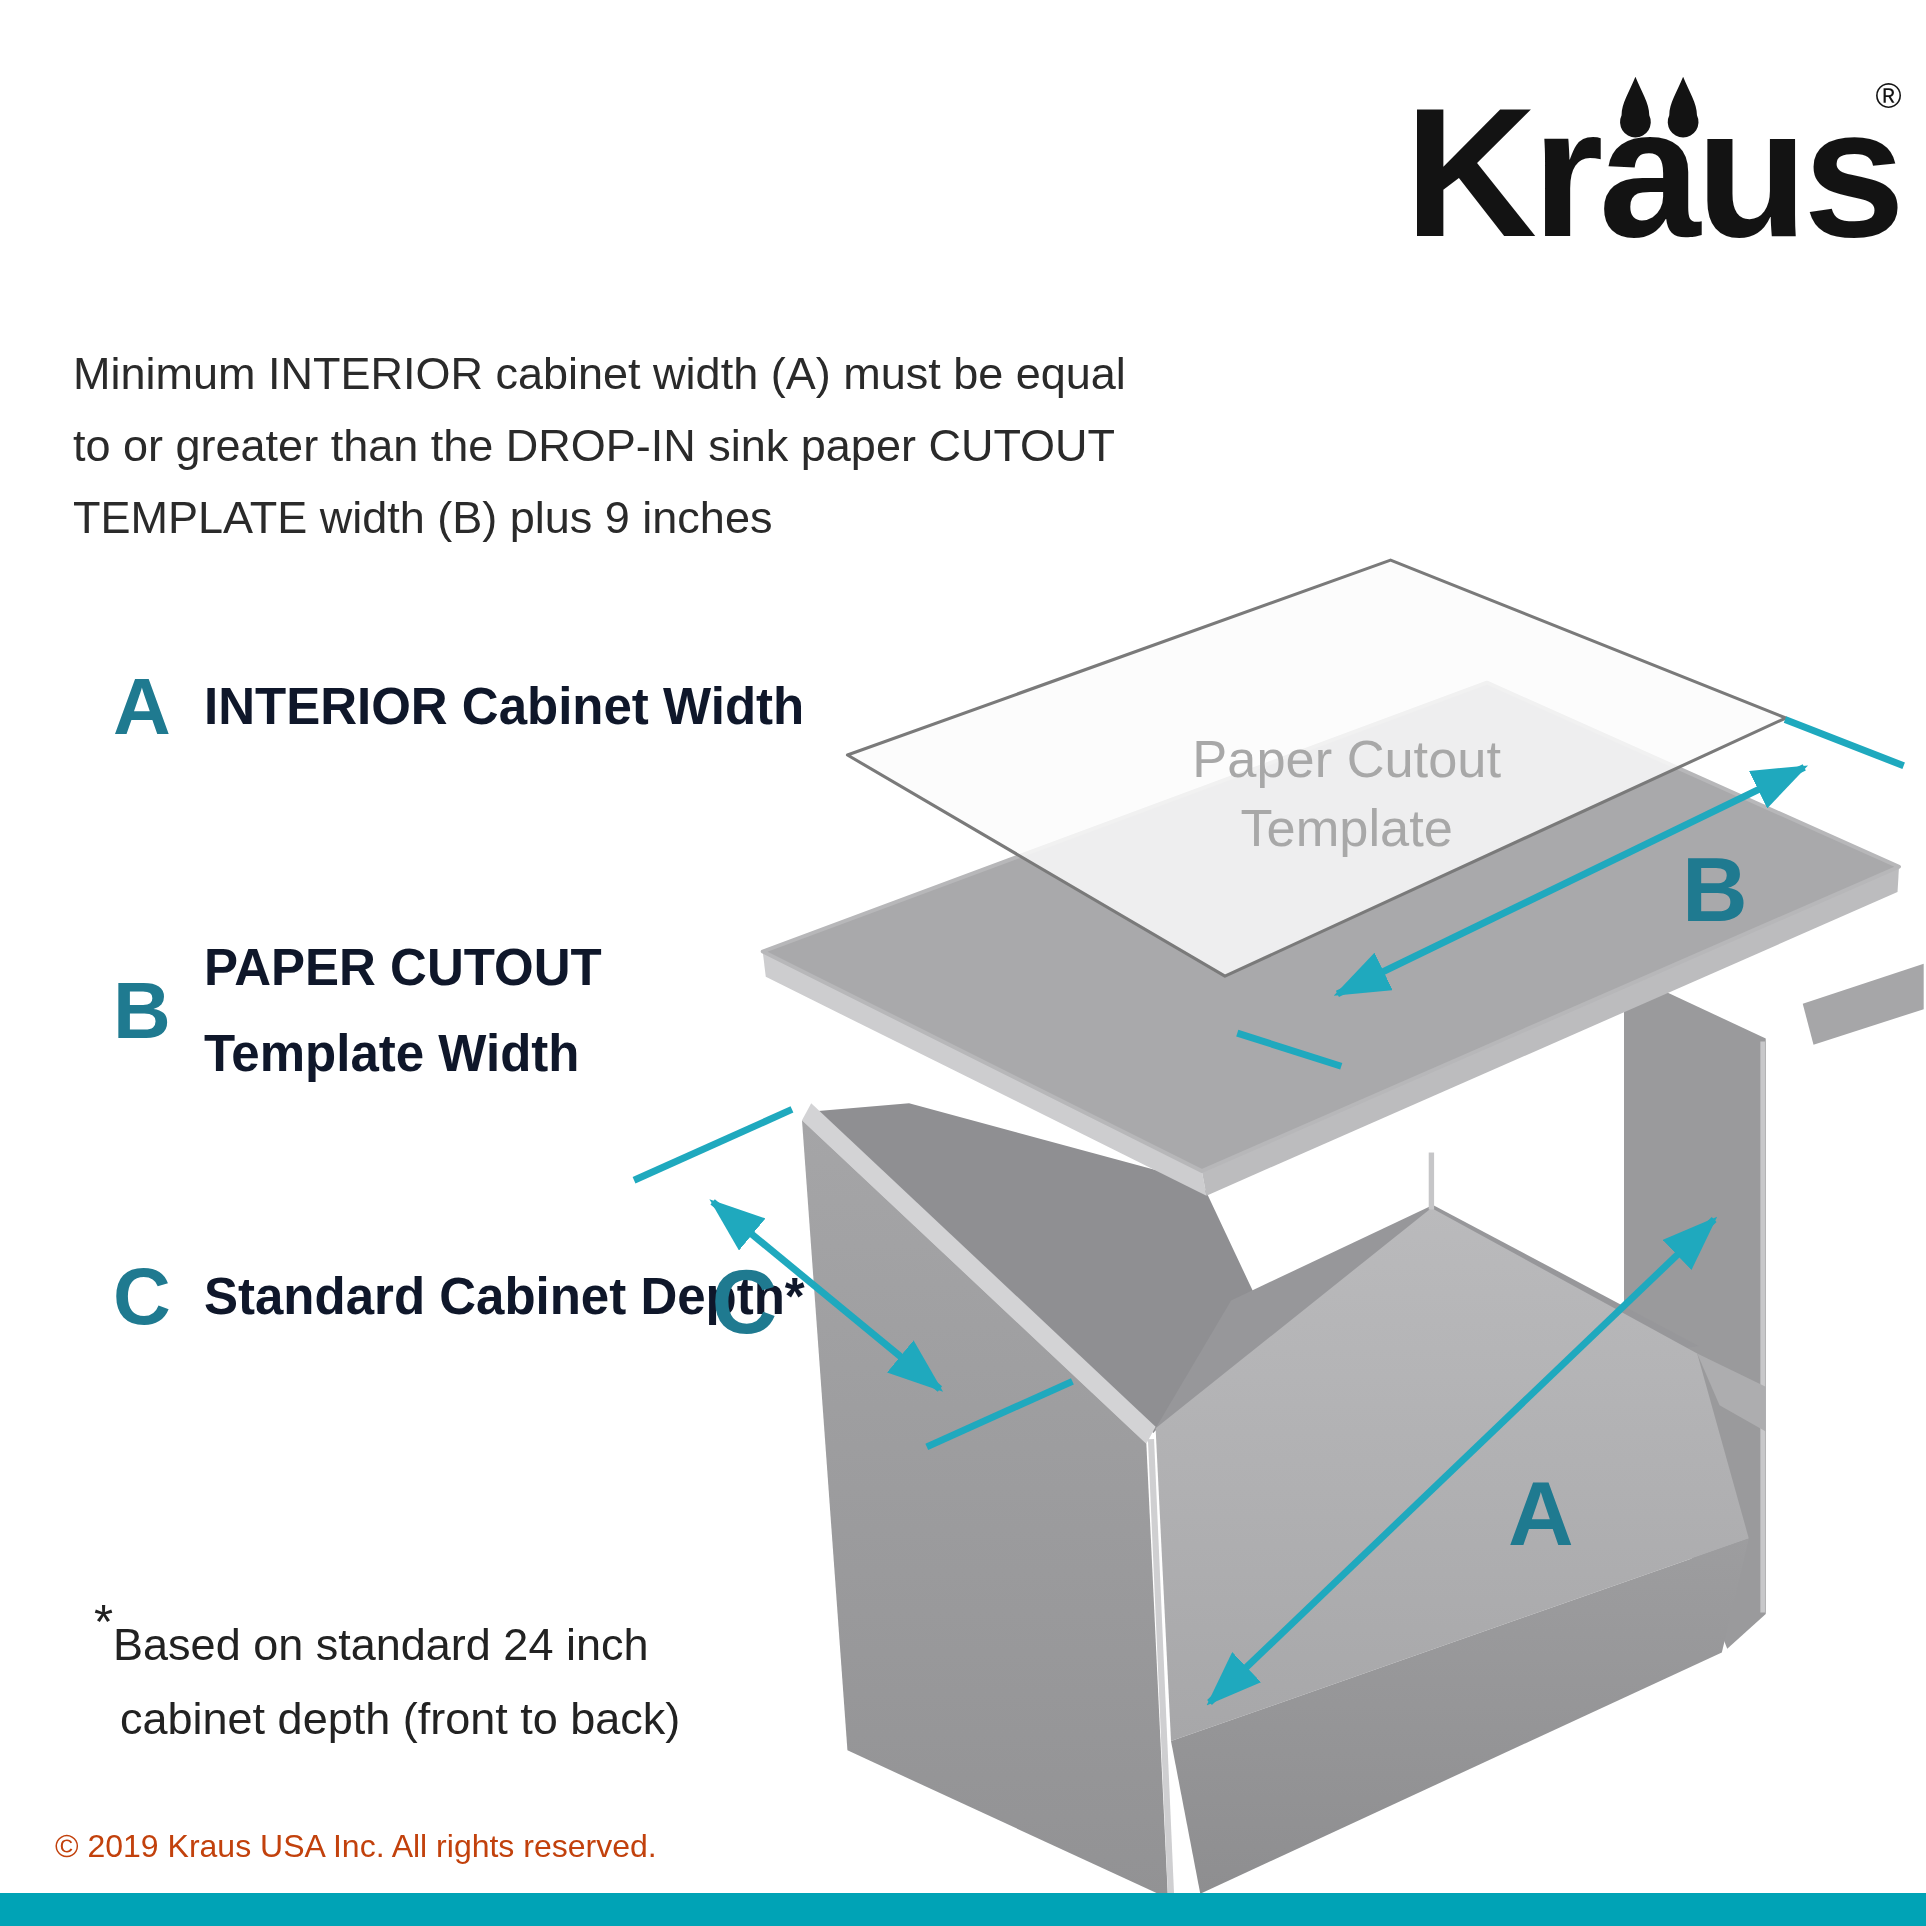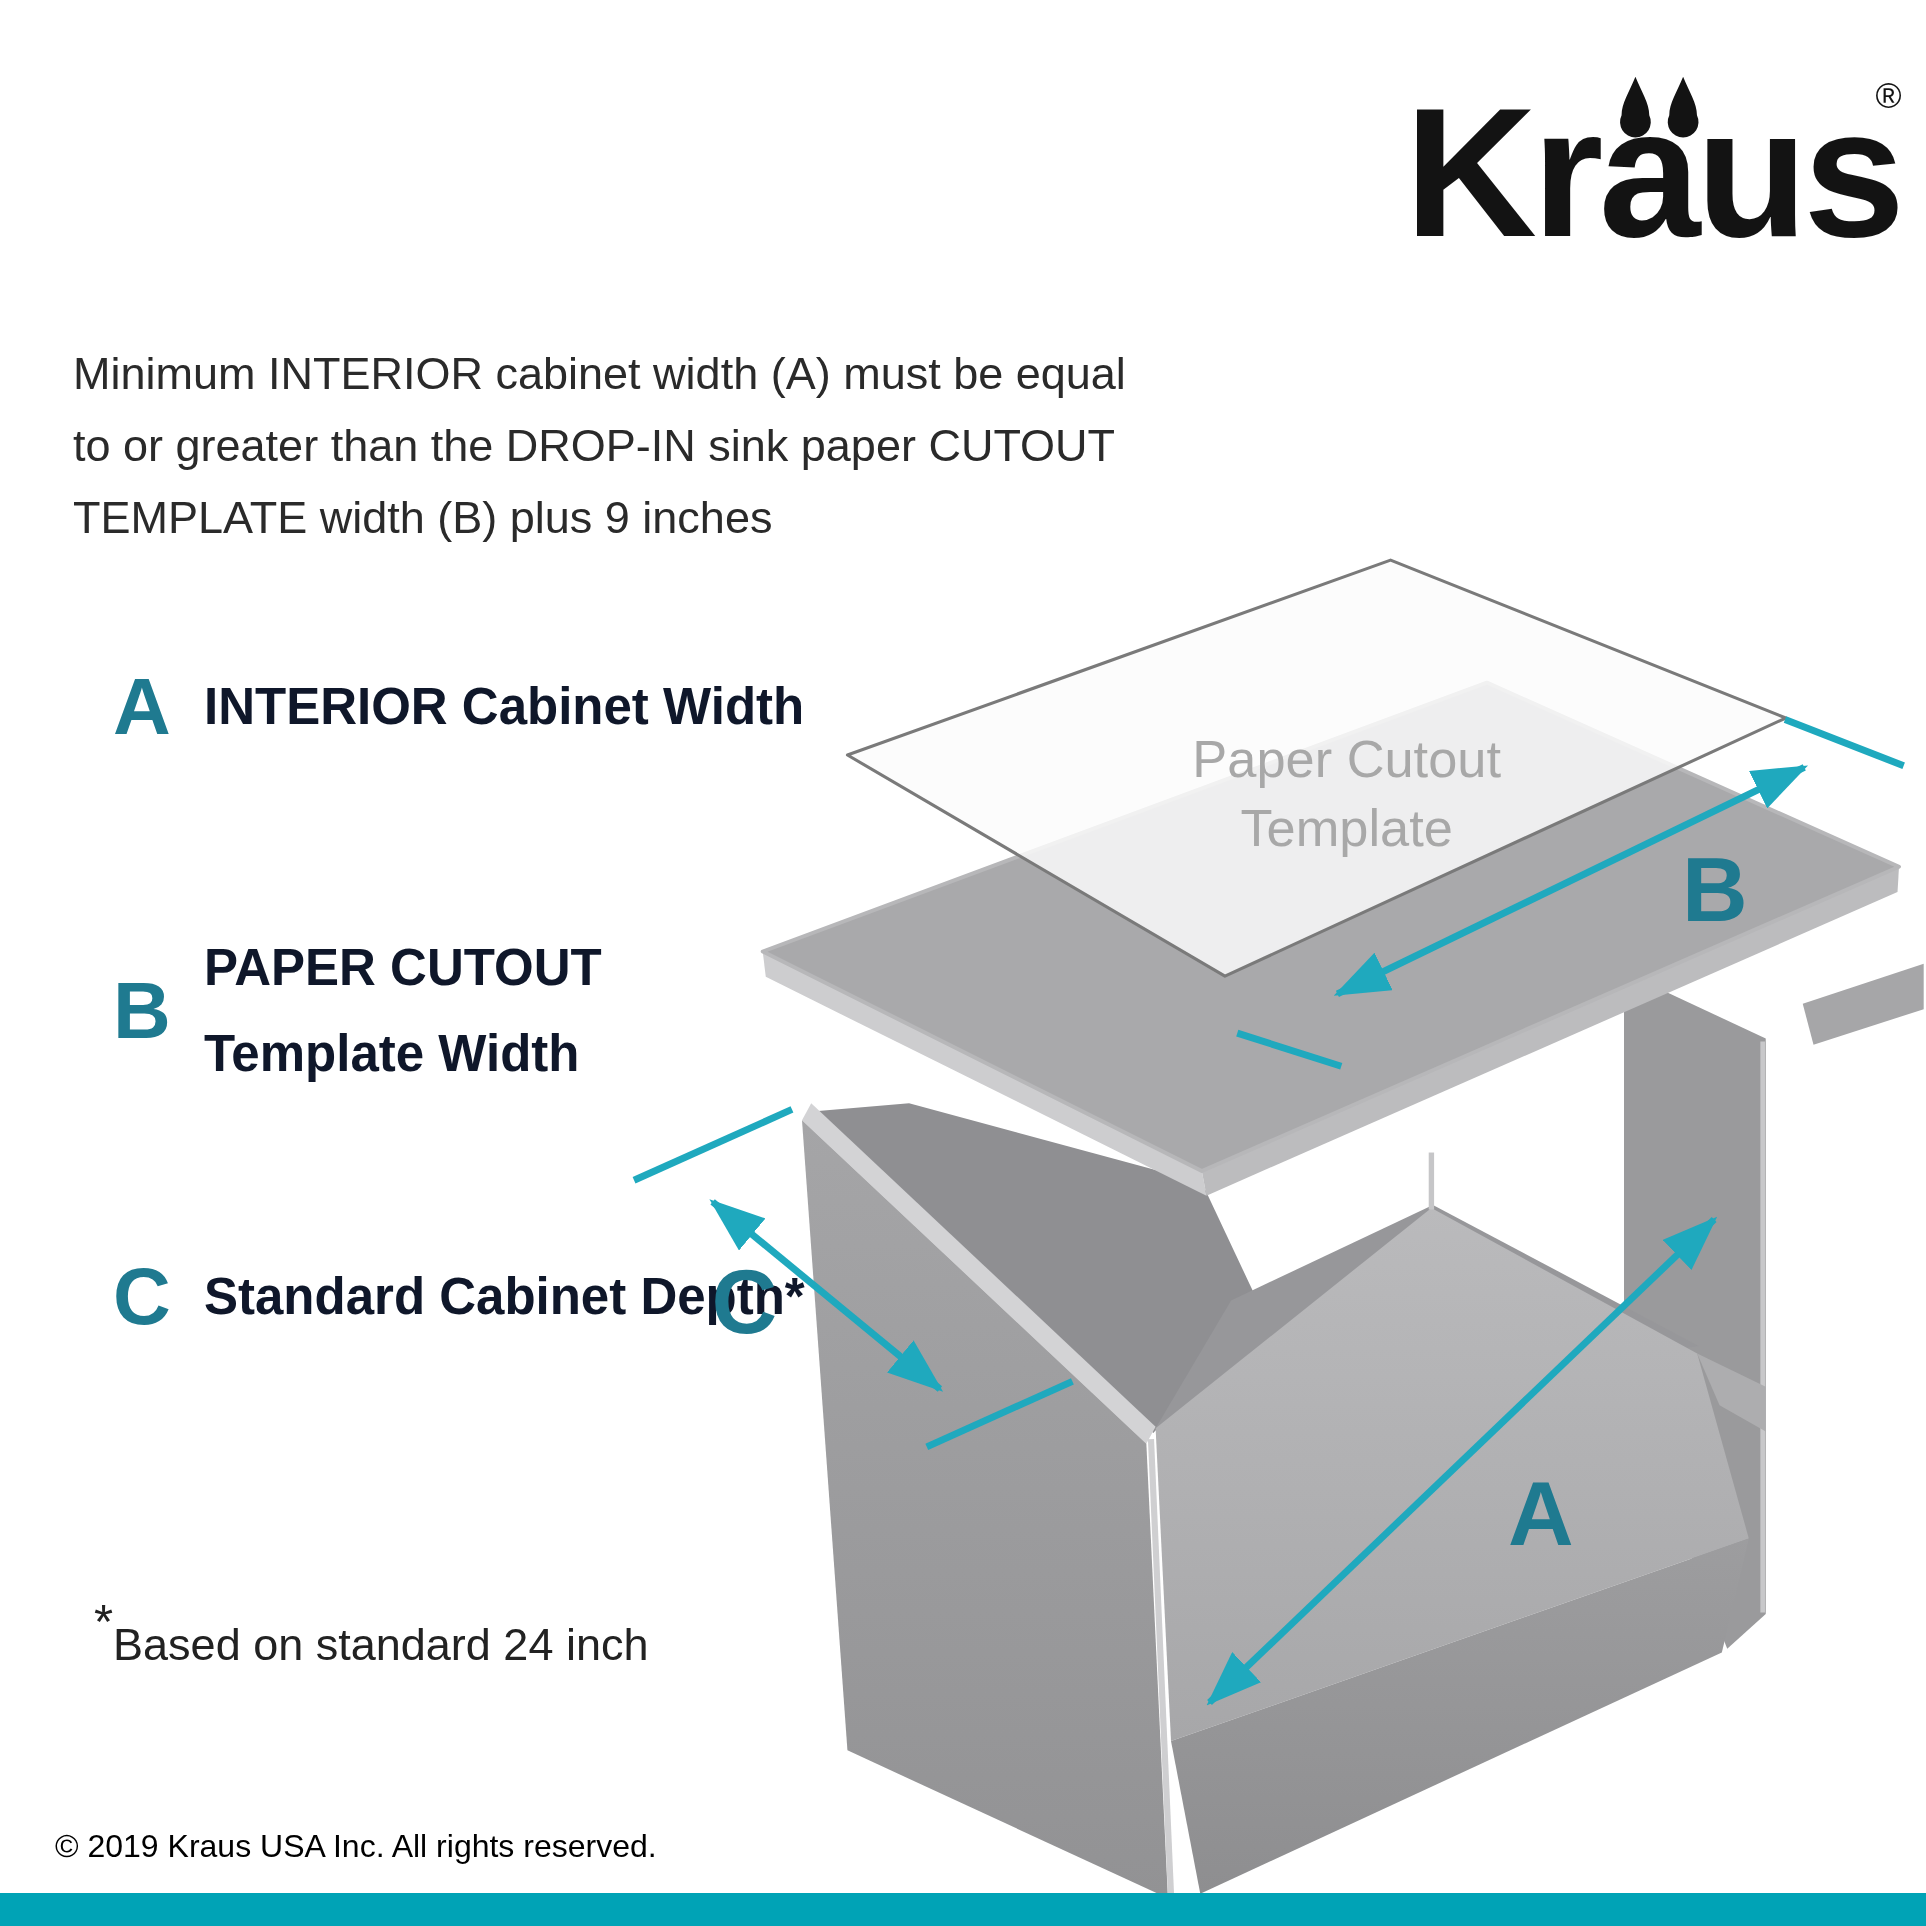--- a/index.html
+++ b/index.html
@@ -29,21 +29,21 @@
   .row-b{top:925px;}
   .row-c{top:1254px;}
   
   .diagram{position:absolute;left:0;top:0;width:1926px;height:1926px;}
   .dim-letter{font-size:118px;font-weight:800;fill:#1F7A90;font-family:"Liberation Sans",sans-serif;}
   .tpl-label{font-size:68px;font-weight:400;fill:#a8a8a8;font-family:"Liberation Sans",sans-serif;}
   
   .footnote{position:absolute;left:94px;top:1584px;font-size:45px;font-weight:400;color:#222;line-height:74px;}
   .footnote .star{font-size:49px;vertical-align:21.6px;}
   .footnote .l2{padding-left:26px;}
-  .copyright{position:absolute;left:55px;top:1828px;font-size:32px;color:#000000;font-weight:400;}
+  .copyright{position:absolute;left:55px;top:1828px;font-size:32px;color:#c2410c;font-weight:400;}
   .footer-bar{position:absolute;left:0;bottom:0;width:1926px;height:33px;background:#00A3B6;}
   .logo-text{font-weight:800;fill:#131313;font-family:"Liberation Sans",sans-serif;}
 </style>
 </head>
 <body>
 
 <div class="canvas">
 
 
   <div class="logo">
@@ -148,20 +148,21 @@
     <g stroke="#1FA9BE" stroke-width="9">
       <line x1="925" y1="1560" x2="1220" y2="1803" marker-start="url(#ah)" marker-end="url(#ah)"></line>
       <line x1="823" y1="1532" x2="1028" y2="1440"></line>
       <line x1="1203" y1="1878" x2="1392" y2="1793"></line>
     </g>
     <text class="dim-letter" x="966" y="1730" text-anchor="middle">C</text>
   </svg>
 
   <div class="footnote">
     <div><span class="star">*</span><span>Based on standard 24 inch</span></div>
+    <div class="l2">cabinet depth (front to back)</div>
   </div>
 
   <div class="copyright">© 2019 Kraus USA Inc. All rights reserved.</div>
 
   <div class="footer-bar"></div>
 
 </div>
 
 
 </body></html>

